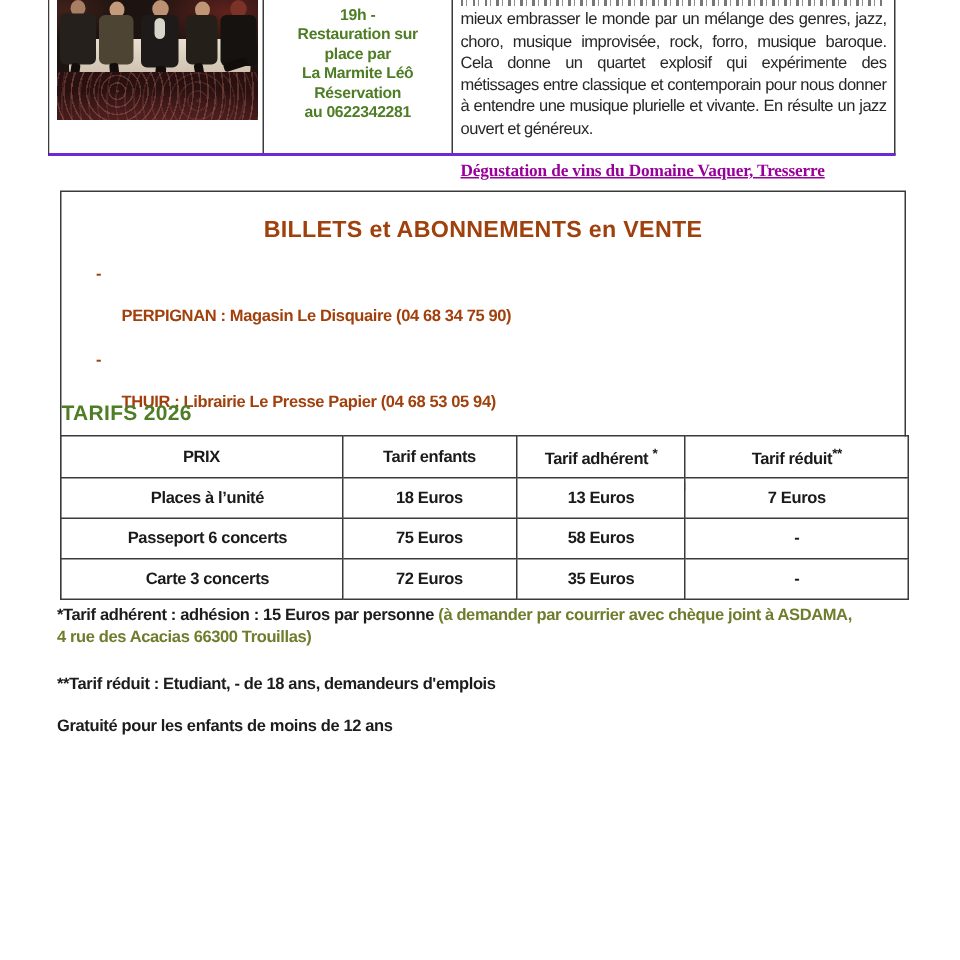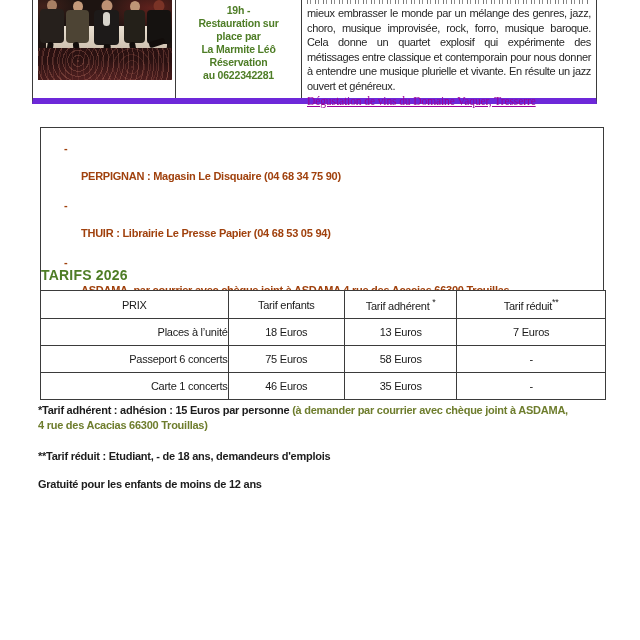--- a/index.html
+++ b/index.html
@@ -6,21 +6,21 @@
   html,body { background:#ffffff; }
   body {
     width:640px; height:640px; position:relative; overflow:hidden;
     font-family:"Liberation Sans", sans-serif; color:#1c1c1c;
   }
 
   
   .header-table {
     position:absolute; left:32px; top:0; width:565px; height:104px;
     display:flex;
-    border-left:1px solid #3b3b3b; border-bottom:6px solid #6d28d9; border-right:1px solid #3b3b3b;
+    border-left:1px solid #3b3b3b; border-bottom:2px solid #6d28d9; border-right:1px solid #3b3b3b;
   }
   .cell-photo { width:143px; border-right:1px solid #3b3b3b; position:relative; background:#fff; }
   .band-photo {
     position:absolute; left:5px; top:0; width:134px; height:80px; overflow:hidden;
     background:
       radial-gradient(55% 45% at 84% 10%, rgba(150,44,38,.55), transparent 70%),
       radial-gradient(40% 35% at 4% 8%, rgba(120,52,40,.40), transparent 70%),
       #1d1411;
   }
   .photo-rug {
@@ -51,21 +51,21 @@
   .clipped-line {
     height:4px; margin-top:0; width:99%; opacity:.75; overflow:hidden;
     background:
       repeating-linear-gradient(90deg, #4a4a4a 0 1.5px, transparent 1.5px 3.5px, #6a6a6a 3.5px 4.5px, transparent 4.5px 8px);
   }
   .desc-par {
     margin-top:2px; font-size:11px; line-height:14.6px; letter-spacing:-0.35px;
     text-align:justify; color:#272727;
   }
   .tasting {
-    margin-top:1px; font-family:"Liberation Serif", serif; font-weight:normal;
+    margin-top:14px; font-family:"Liberation Serif", serif; font-weight:bold;
     font-size:11.5px; text-decoration:underline; color:#990099; letter-spacing:-0.1px;
   }
 
   
   .tickets-box {
     position:absolute; left:40px; top:127px; width:564px; height:273px;
     border:1px solid #3b3b3b; background:#fff;
   }
   .tickets-title {
     margin-top:17px; text-align:center; font-weight:bold; font-size:15.5px;
@@ -82,30 +82,30 @@
     position:absolute; left:0; right:0; top:139px; text-align:left;
     font-weight:bold; font-size:14px; color:#4e7d26; letter-spacing:0.2px;
   }
 
   
   .price-table {
     position:absolute; left:-1px; right:-1px; bottom:-1px;
     border-collapse:collapse; width:566px; table-layout:fixed;
   }
   .price-table th, .price-table td {
-    border:1px solid #3b3b3b; font-size:11px; font-weight:normal; color:#1a1a1a;
+    border:1px solid #3b3b3b; font-size:11px; font-weight:bold; color:#1a1a1a;
     letter-spacing:-0.25px; text-align:center; vertical-align:middle; background:#fff;
   }
   .price-table th { height:28px; }
   .price-table td { height:27px; }
   .price-table .col1 { width:33.2%; }
   .price-table .col2 { width:20.6%; }
   .price-table .col3 { width:19.9%; }
   .price-table .col4 { width:26.3%; }
-  .price-table td.row-label { text-align:right; padding-left:8px; }
+  .price-table td.row-label { text-align:center; padding-left:8px; }
   .price-table sup { font-size:9px; }
 
   
   .footnotes {
     position:absolute; left:38px; top:403px; width:552px;
     font-weight:bold; font-size:11px; line-height:14.5px; letter-spacing:-0.25px;
   }
   .fn-green { color:#6e7d2d; white-space:pre-line; }
   .fn-reduit { margin-top:17px; }
   .fn-free { margin-top:13px; }
@@ -159,20 +159,21 @@
 
   <div class="cell-desc">
     <div class="clipped-line"></div>
     <div class="desc-par">mieux embrasser le monde par un mélange des genres, jazz, choro, musique improvisée, rock, forro, musique baroque. Cela donne un quartet explosif qui expérimente des métissages entre classique et contemporain pour nous donner à entendre une musique plurielle et vivante. En résulte un jazz ouvert et généreux.</div>
     <div class="tasting">Dégustation de vins du Domaine Vaquer, Tresserre</div>
   </div>
 </div>
 
 <div class="tickets-box">
 
+  <div class="tickets-title">BILLETS et ABONNEMENTS en VENTE</div>
 
   <div class="outlets">
     <div class="outlet">
       <span class="marker">-</span>
       <span>PERPIGNAN : Magasin Le Disquaire (04 68 34 75 90)</span>
     </div>
     <div class="outlet">
       <span class="marker">-</span>
       <span>THUIR : Librairie Le Presse Papier (04 68 53 05 94)</span>
     </div>
@@ -199,22 +200,22 @@
       <td>13 Euros</td>
       <td>7 Euros</td>
     </tr>
     <tr>
       <td class="row-label">Passeport 6 concerts</td>
       <td>75 Euros</td>
       <td>58 Euros</td>
       <td>-</td>
     </tr>
     <tr>
-      <td class="row-label">Carte 1 concerts</td>
-      <td>46 Euros</td>
+      <td class="row-label">Carte 3 concerts</td>
+      <td>72 Euros</td>
       <td>35 Euros</td>
       <td>-</td>
     </tr>
   </tbody>
     </table>
 </div>
 
 <div class="footnotes">
   <div>
     <span>*Tarif adhérent : adhésion : 15 Euros par personne </span><span class="fn-green">(à demander par courrier avec chèque joint à ASDAMA,

